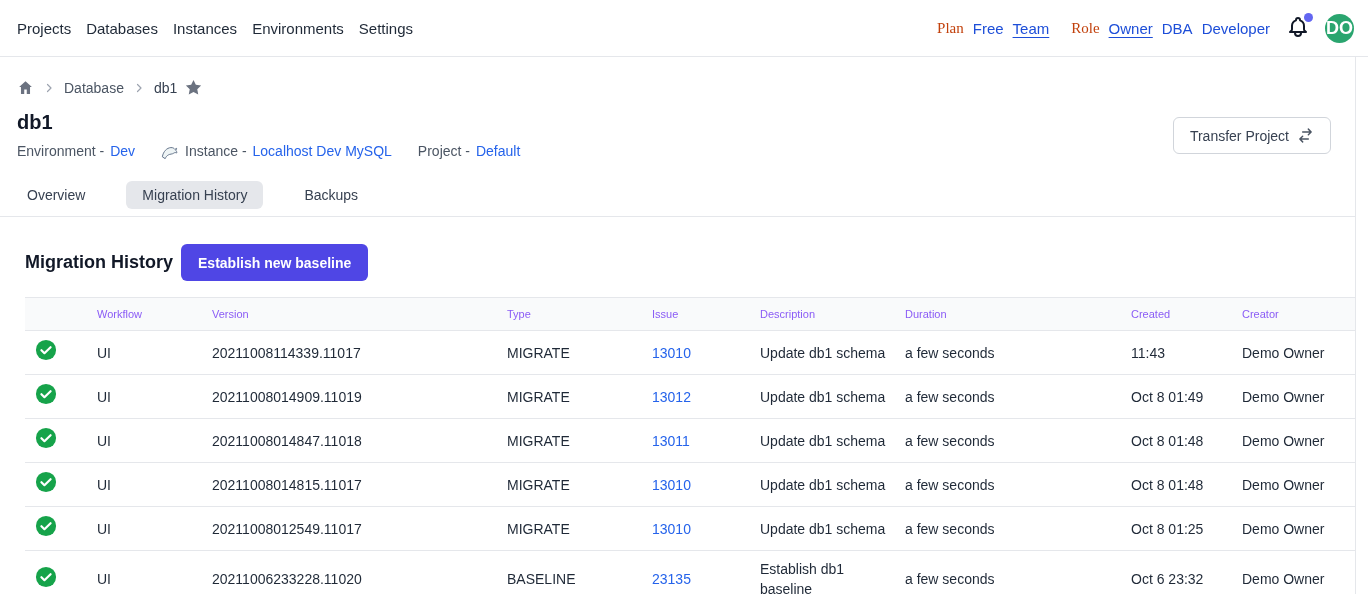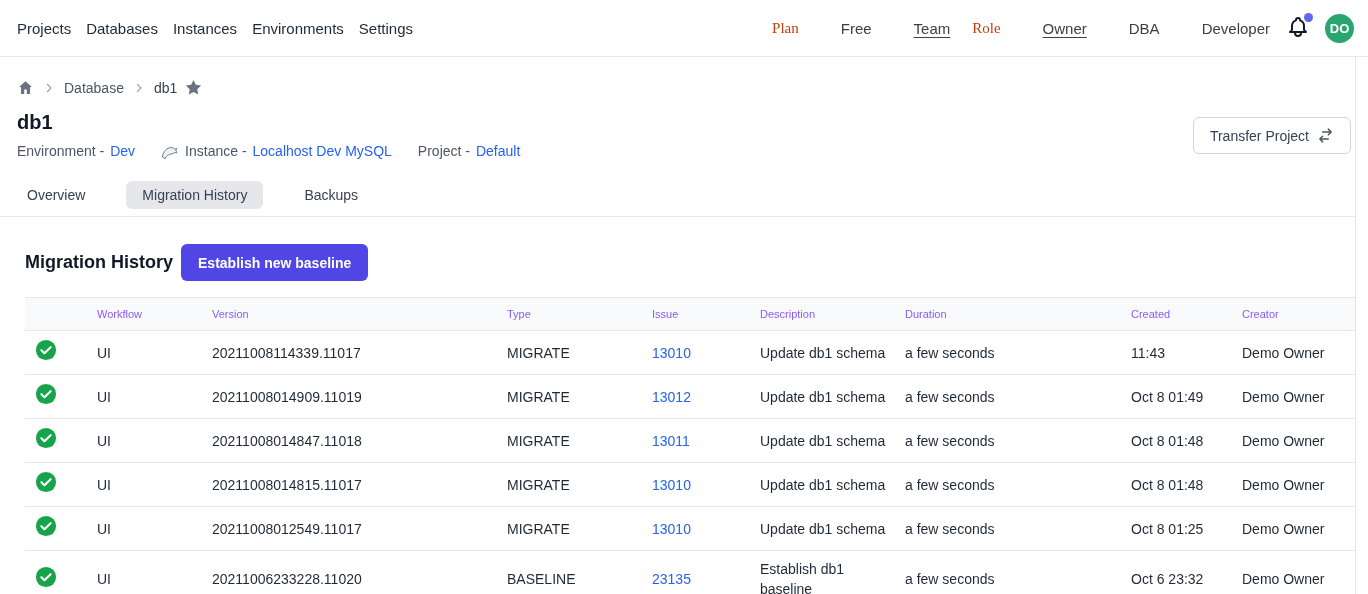--- a/index.html
+++ b/index.html
@@ -18,33 +18,33 @@
     display: flex;
     align-items: center;
     justify-content: space-between;
     padding: 0 14px 0 17px;
     border-bottom: 1px solid #e5e7eb;
   }
   .nav-left { display: flex; align-items: center; gap: 15px; }
   .nav-item { font-size: 15px; color: #1f2937; padding: 4px 0; }
   .nav-right { display: flex; align-items: center; gap: 9px; font-size: 15px; }
   .tag-label { color: #c2410c; font-family: Liberation Serif, serif; }
-  .tag-opt { color: #404040; margin-left: 33px; }
+  .tag-opt { color: #1d4ed8; }
   .tag-opt.selected { text-decoration: underline; text-underline-offset: 3px; }
   .group-gap { width: 4px; }
   .bell-wrap { position: relative; margin-left: 6px; background: none; border: none; cursor: pointer; width: 26px; height: 26px; }
   .bell-dot {
     position: absolute; top: -2px; right: -2px;
     width: 9px; height: 9px; border-radius: 50%;
     background: #6366f1;
   }
   .avatar {
     width: 29px; height: 29px; border-radius: 50%;
     background: #2aa56f; color: #ffffff;
-    font-size: 13px; font-weight: 700;
+    font-size: 18px; font-weight: 700;
     display: flex; align-items: center; justify-content: center;
     margin-left: 5px; cursor: pointer;
   }
 
   
   .main {
     margin-right: 12px;
     border-right: 1px solid #e5e7eb;
     height: 537px;
     position: relative;
@@ -55,21 +55,21 @@
   .breadcrumb { display: flex; align-items: center; gap: 9px; font-size: 14px; color: #4b5563; }
   .crumb-link { color: #4b5563; }
   .crumb-current { color: #374151; }
 
   .page-title { margin-top: 14px; font-size: 20px; font-weight: 700; color: #111827; }
 
   .meta-row { margin-top: 9px; display: flex; align-items: center; gap: 6px; font-size: 14px; color: #4b5563; }
   .meta-gap { width: 14px; }
   .link { color: #2563eb; }
 
-  .head-actions { position: absolute; top: 60px; right: 4px; display: flex; gap: 24px; }
+  .head-actions { position: absolute; top: 60px; right: 24px; display: flex; gap: 24px; }
   .btn-outline {
     display: inline-flex; align-items: center; gap: 8px;
     height: 37px; padding: 0 16px;
     background: #ffffff;
     border: 1px solid #d1d5db; border-radius: 6px;
     font-size: 14px; color: #374151;
     font-family: "Liberation Sans", sans-serif;
     cursor: pointer;
   }
 

